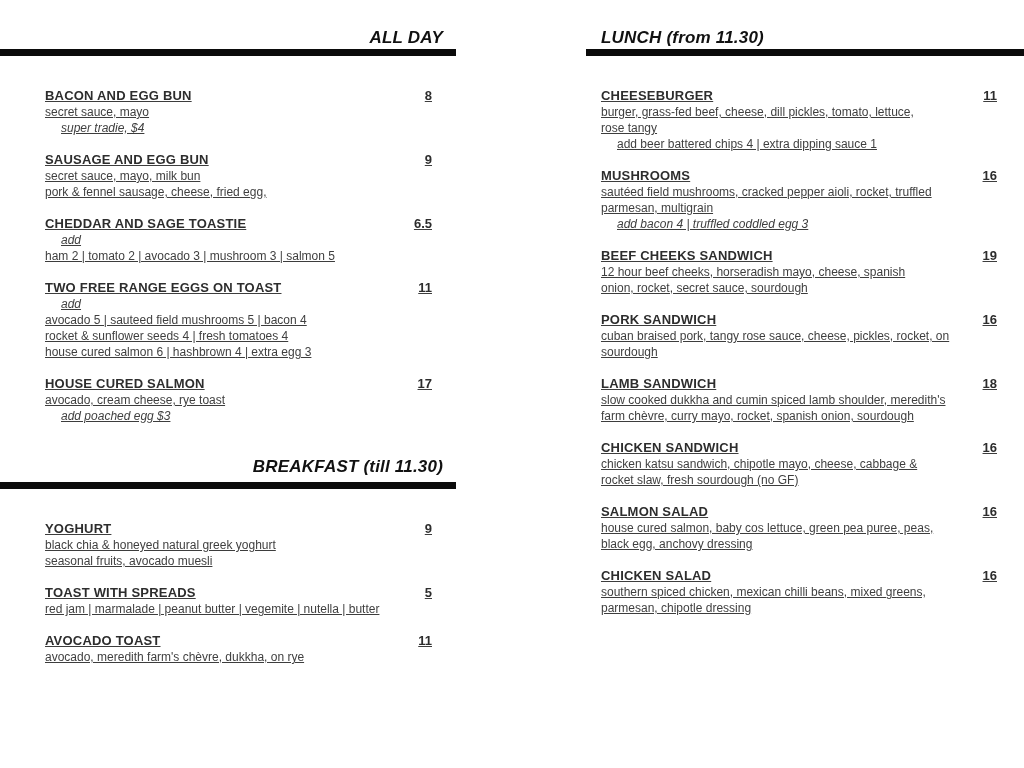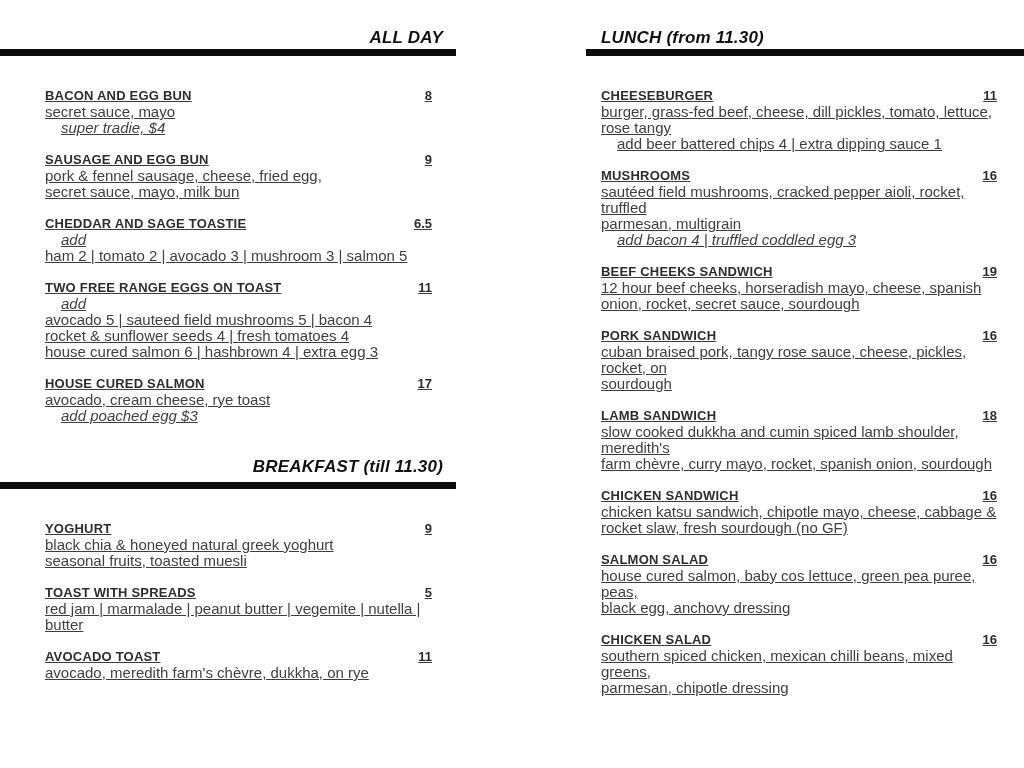--- a/index.html
+++ b/index.html
@@ -53,21 +53,21 @@
     letter-spacing: 0.2px;
   }
   .item-price {
     font-size: 13px;
     font-weight: bold;
     color: #2d2d2d;
     white-space: nowrap;
     padding-left: 8px;
   }
   .item-line {
-    font-size: 15px;
+    font-size: 12px;
     line-height: 16px;
     color: #3f3f3f;
   }
   .item-line.indent { padding-left: 16px; }
   .item-line.italic { font-style: italic; }
 </style>
 </head>
 <body>
 
 <div class="page">
@@ -82,22 +82,22 @@
               <span class="item-price">8</span>
             </div>
             <p class="item-line">secret sauce, mayo</p>
             <p class="item-line italic indent">super tradie, $4</p>
           </article>
           <article class="item">
             <div class="item-head">
               <h3 class="item-name">SAUSAGE AND EGG BUN</h3>
               <span class="item-price">9</span>
             </div>
+            <p class="item-line">secret sauce, mayo, milk bun</p>
             <p class="item-line">pork &amp; fennel sausage, cheese, fried egg,</p>
-            <p class="item-line">secret sauce, mayo, milk bun</p>
           </article>
           <article class="item">
             <div class="item-head">
               <h3 class="item-name">CHEDDAR AND SAGE TOASTIE</h3>
               <span class="item-price">6.5</span>
             </div>
             <p class="item-line italic indent">add</p>
             <p class="item-line">ham 2 | tomato 2 | avocado 3 | mushroom 3 | salmon 5</p>
           </article>
           <article class="item">
@@ -123,21 +123,21 @@
       <div class="sec">
         <h2 class="sec-head">BREAKFAST (till 11.30)</h2>
         <div class="bar"></div>
         <div class="items">
           <article class="item">
             <div class="item-head">
               <h3 class="item-name">YOGHURT</h3>
               <span class="item-price">9</span>
             </div>
             <p class="item-line">black chia &amp; honeyed natural greek yoghurt</p>
-            <p class="item-line">seasonal fruits, toasted muesli</p>
+            <p class="item-line">seasonal fruits, avocado muesli</p>
           </article>
           <article class="item">
             <div class="item-head">
               <h3 class="item-name">TOAST WITH SPREADS</h3>
               <span class="item-price">5</span>
             </div>
             <p class="item-line">red jam | marmalade | peanut butter | vegemite | nutella | butter</p>
           </article>
           <article class="item">
             <div class="item-head">

